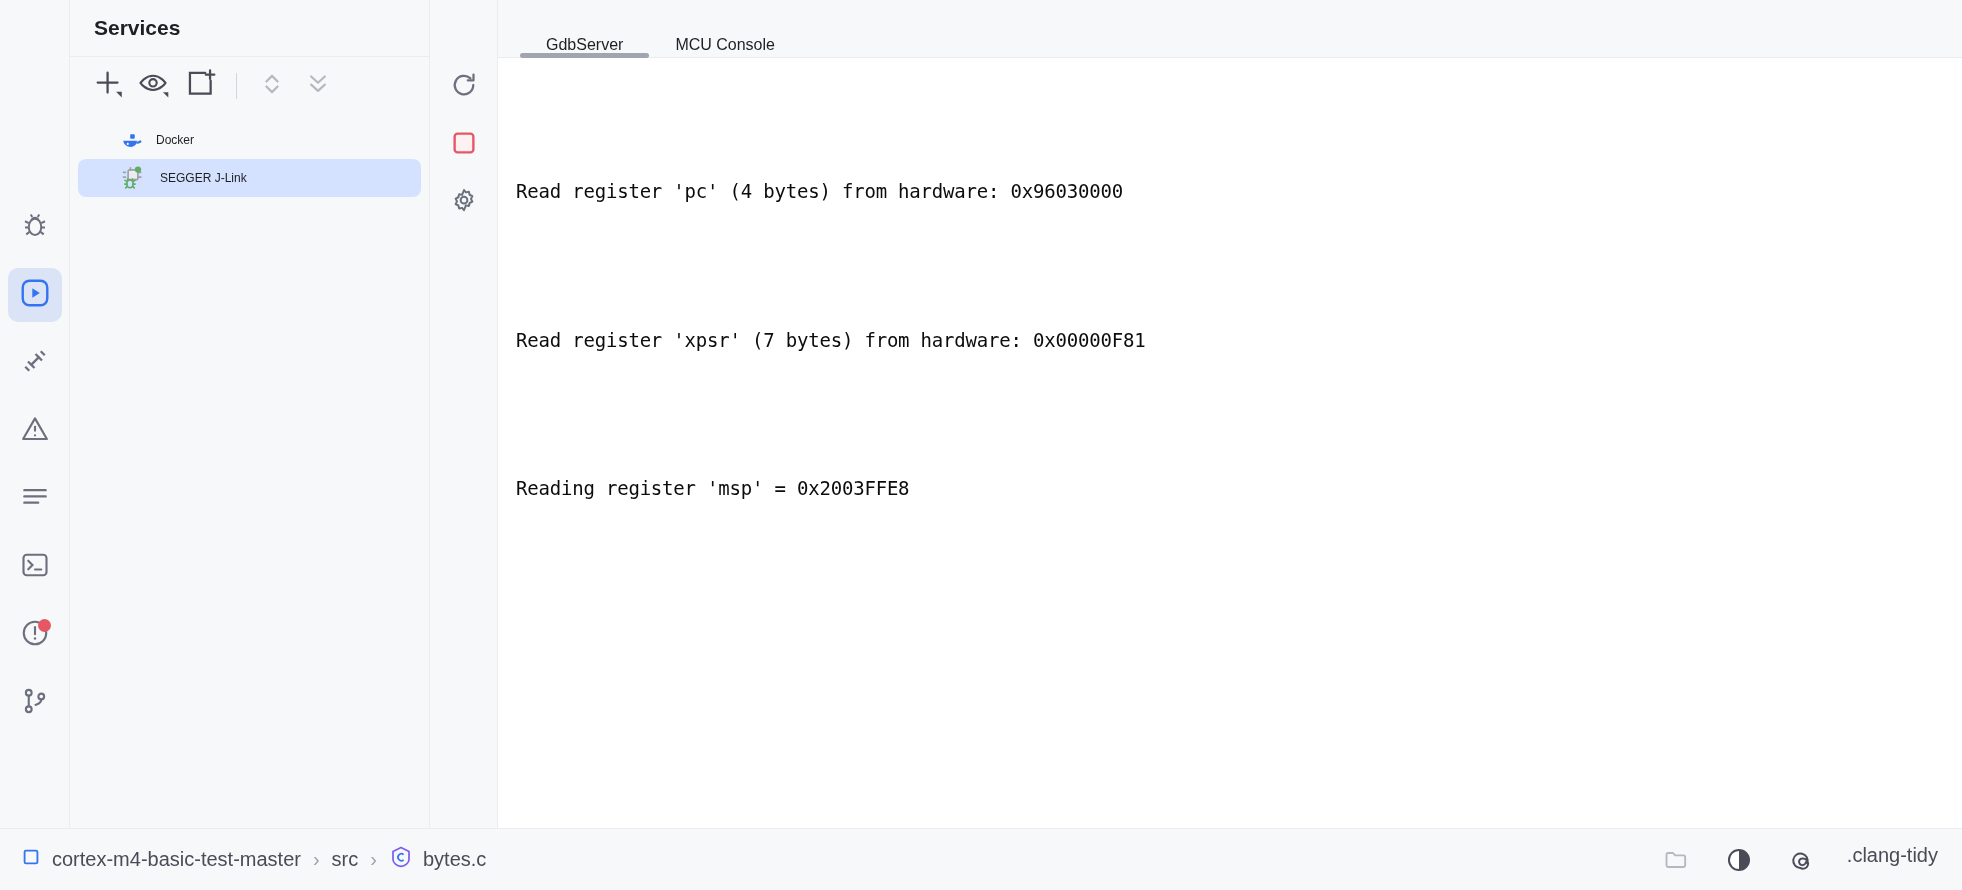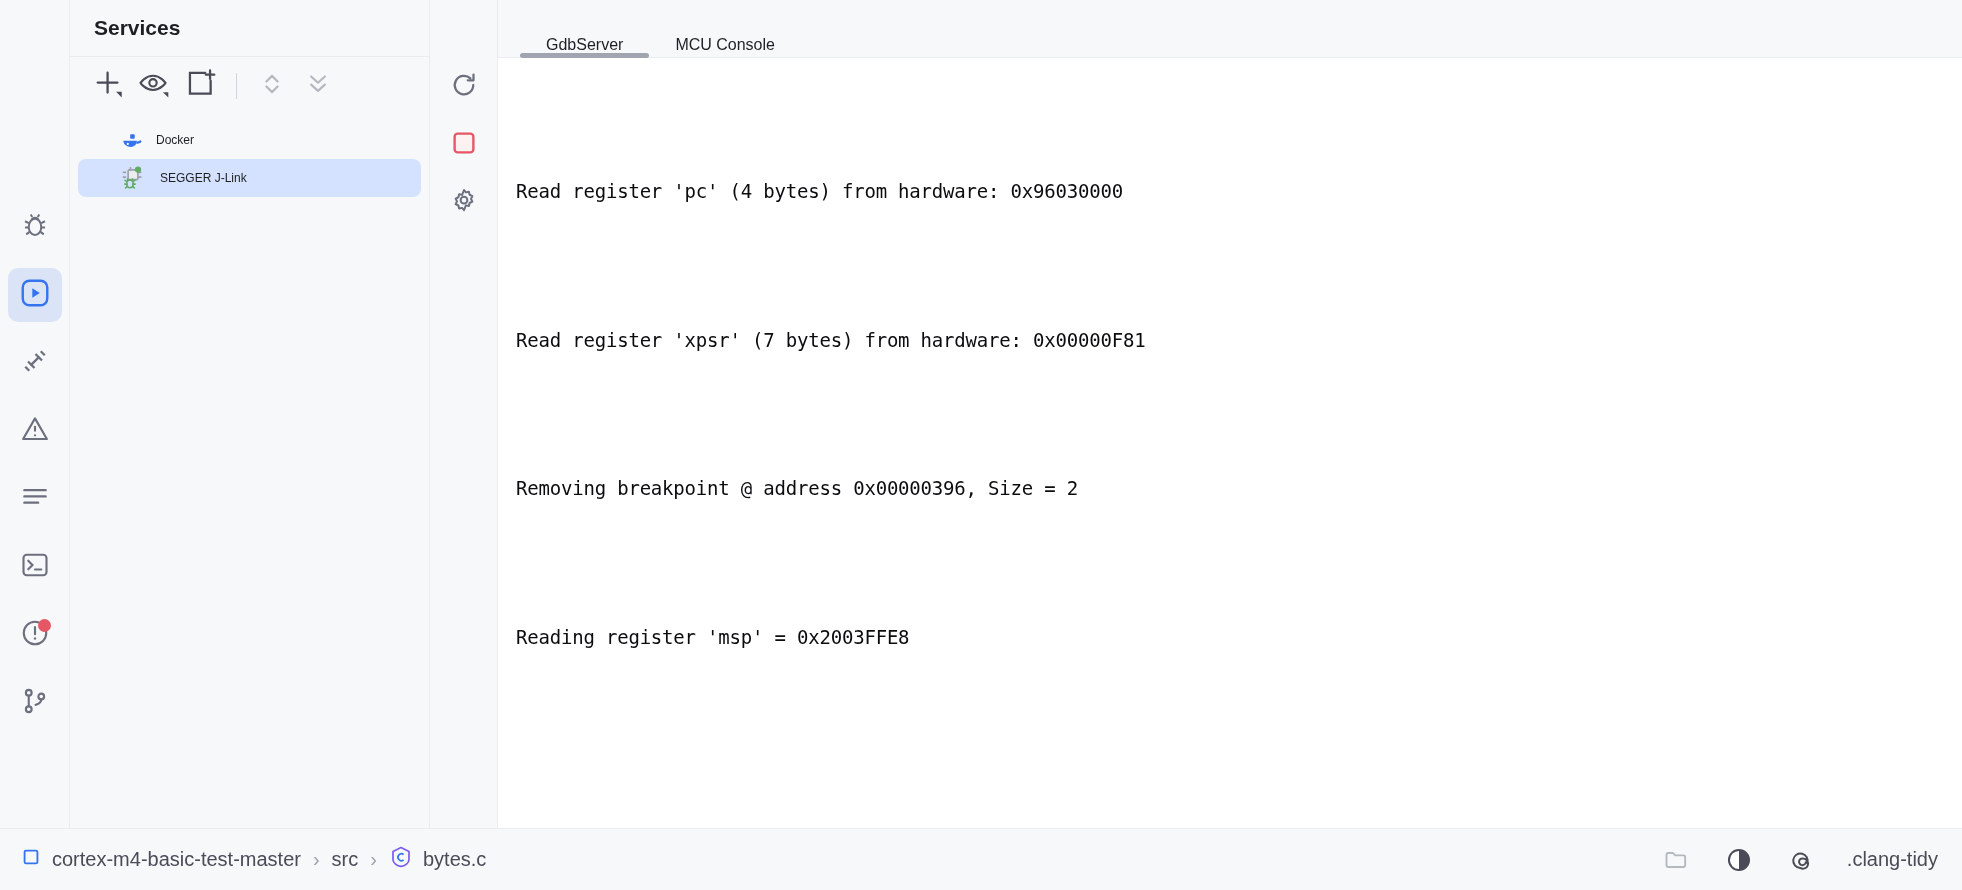--- a/index.html
+++ b/index.html
@@ -147,21 +147,21 @@
     height: 62px; flex: 0 0 62px;
     background: #f7f8fa;
     border-top: 1px solid #ebecf0;
     display: flex; align-items: center;
     padding: 0 24px 0 20px;
     font-size: 20px; color: #4a4b57;
   }
   .crumbs { display: flex; align-items: center; gap: 12px; }
   .crumb { display: flex; align-items: center; gap: 10px; }
   .crumb-sep { color: #9ca0a8; font-size: 20px; }
-  .status-right { margin-left: auto; display: flex; align-items: center; gap: 30px; }
+  .status-right { margin-left: auto; display: flex; gap: 30px; }
   .sb-ico { width: 32px; height: 32px; display: flex; align-items: center; justify-content: center; color: #6c707e; }
   .clang { font-size: 20px; color: #4a4b57; }
   .spacer { flex: 1 1 auto; }
 </style>
 </head>
 <body>
 
 <div class="app">
 
   <div class="top-region">
@@ -357,21 +357,20 @@
     </div>
 
     <div class="console-area">
       <div class="tabs">
         <div class="tab active">GdbServer</div>
         <div class="tab">MCU Console</div>
       </div>
       <div class="console-body">
         <div class="console-line">Read register 'pc' (4 bytes) from hardware: 0x96030000</div>
         <div class="console-line">Read register 'xpsr' (7 bytes) from hardware: 0x00000F81</div>
-        <div class="console-line">Removing breakpoint @ address 0x00000396, Size = 2</div>
         <div class="console-line">Reading register 'msp' = 0x2003FFE8</div>
         
         
         
         
         
         
       </div>
     </div>
 

